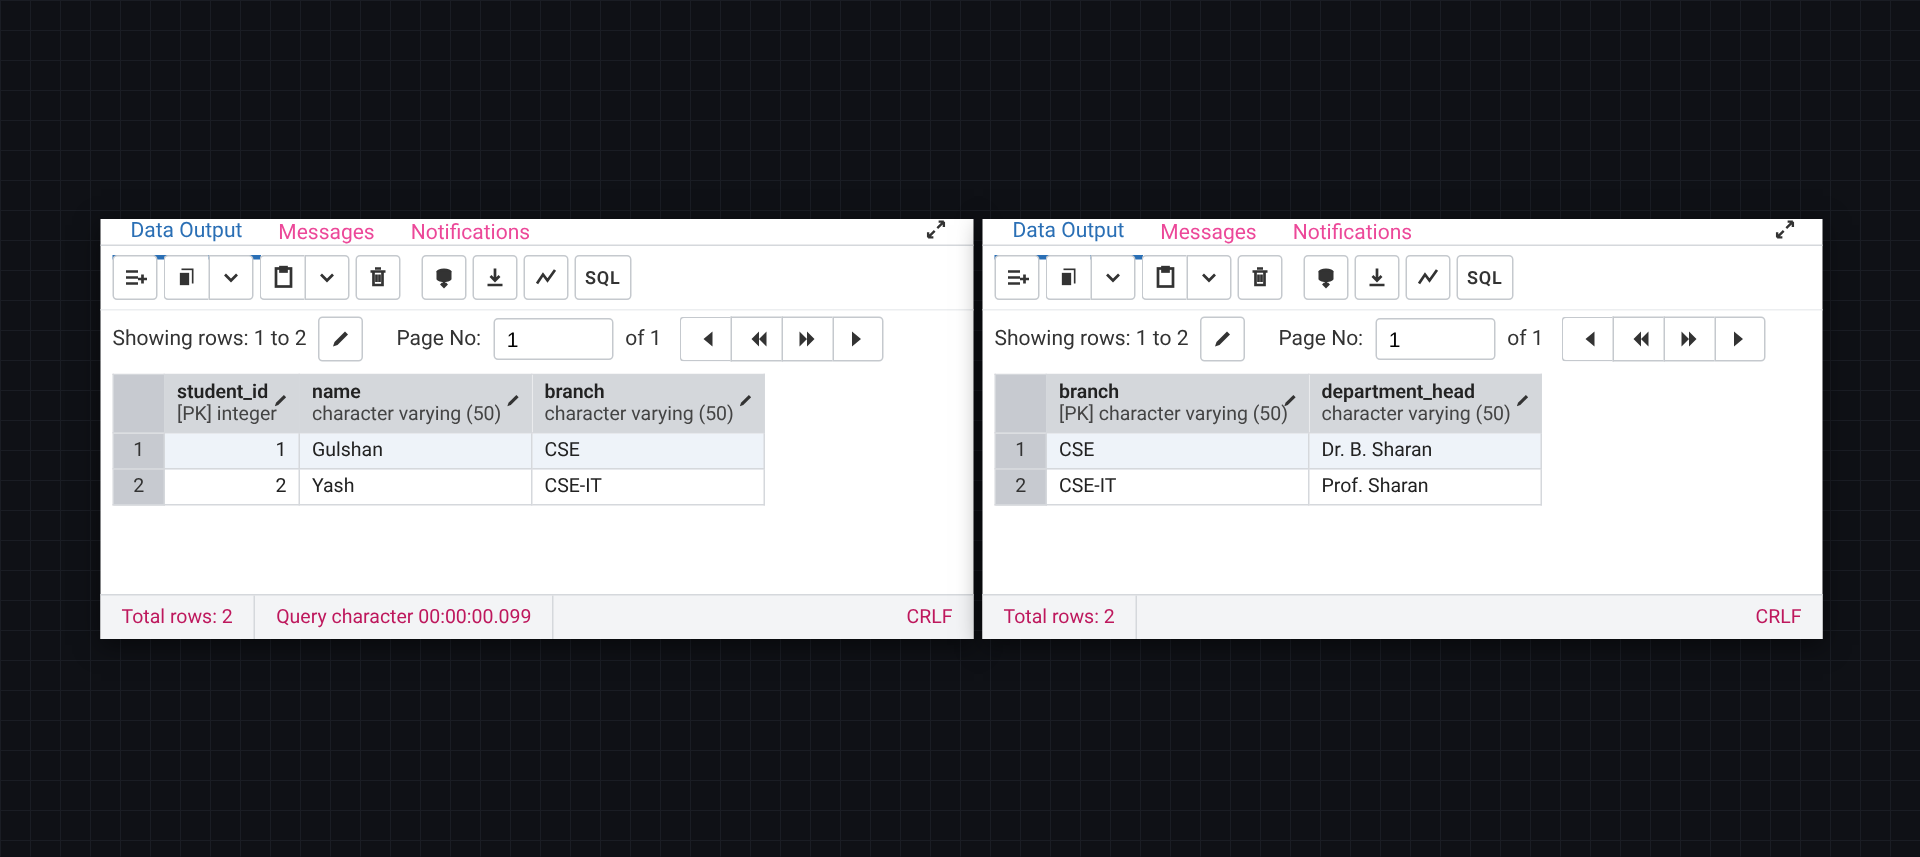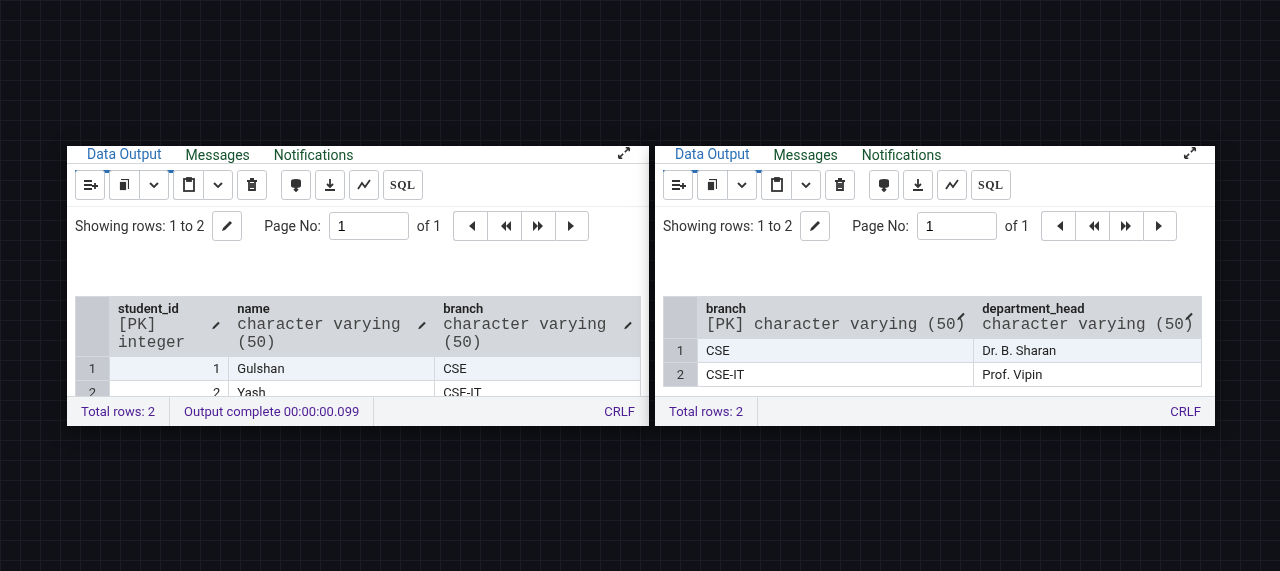--- a/index.html
+++ b/index.html
@@ -29,21 +29,21 @@
 
 .tabs {
   display: flex;
   align-items: center;
   border-bottom: 1px solid #d5d8dc;
   padding: 0 8px;
   height: 18px;
 }
 .tab {
   padding: 8px 12px;
-  color: #14532d;
+  color: #ec4899;
   cursor: pointer;
   font-size: 14px;
 }
 .tab.active {
   color: #2a6fb5;
   border-bottom: 3px solid #2a6fb5;
   margin-bottom: -1px;
 }
 .expand-icon {
   margin-left: auto;
@@ -51,21 +51,20 @@
   cursor: pointer;
 }
 .expand-icon svg { width: 14px; height: 14px; }
 
 .toolbar {
   display: flex;
   align-items: center;
   padding: 6px 8px;
   gap: 4px;
   border-bottom: 1px solid #eceef0;
-  font-family: Liberation Serif, serif;
 }
 .btn {
   border: 1px solid #c5c9ce;
   background: #fff;
   border-radius: 3px;
   height: 30px;
   min-width: 30px;
   display: inline-flex;
   align-items: center;
   justify-content: center;
@@ -92,39 +91,39 @@
   border: 1px solid #c5c9ce;
   border-radius: 3px;
   height: 28px;
   width: 80px;
   padding: 0 8px;
   font-size: 14px;
 }
 .pager-group { display: flex; gap: 0; margin-left: 4px; }
 .pager-group .btn { min-width: 34px; }
 
-.grid-wrap { flex: 1; overflow: auto; padding: 0 8px; margin-top: 47px; }
+.grid-wrap { flex: 1; overflow: auto; padding: 0 8px; }
 table.grid {
   border-collapse: collapse;
   border: 1px solid #d5d8dc;
 }
 table.grid th, table.grid td {
   border: 1px solid #d5d8dc;
   padding: 4px 8px;
   text-align: left;
   font-size: 13px;
   vertical-align: middle;
 }
 table.grid th {
   background: #d4d7db;
   font-weight: 400;
   position: relative;
 }
 table.grid th .col-name { font-weight: 600; font-size: 13px; }
-table.grid th .col-type { font-size: 16px; color: #444; font-family: Liberation Mono, monospace; }
+table.grid th .col-type { font-size: 13px; color: #444; }
 table.grid th .pencil {
   position: absolute;
   right: 6px;
   top: 50%;
   transform: translateY(-50%);
 }
 table.grid th.rownum, table.grid td.rownum {
   background: #c7cad0;
   text-align: center;
   width: 34px;
@@ -134,21 +133,21 @@
 table.grid tr.even td.rownum { background: #c7cad0; }
 table.grid td.num { text-align: right; }
 
 .statusbar {
   display: flex;
   align-items: center;
   border-top: 1px solid #d5d8dc;
   background: #f3f4f6;
   height: 30px;
   font-size: 13px;
-  color: #4c1d95;
+  color: #be185d;
 }
 .statusbar .seg {
   padding: 0 14px;
   border-right: 1px solid #d5d8dc;
   height: 100%;
   display: flex;
   align-items: center;
 }
 .statusbar .seg:last-child { border-right: none; }
 .statusbar .spacer { flex: 1; border-right: 1px solid #d5d8dc; }
@@ -304,21 +303,21 @@
           <td class="num">2</td>
           <td>Yash</td>
           <td>CSE-IT</td>
         </tr>
       </tbody>
     </table>
   </div>
 
   <div class="statusbar">
     <div class="seg">Total rows: 2</div>
-    <div class="seg">Output complete 00:00:00.099</div>
+    <div class="seg">Query character 00:00:00.099</div>
     <div class="spacer"></div>
     <div class="seg">CRLF</div>
   </div>
 </div>
 
 <div class="panel right">
   <div class="tabs">
     <div class="tab active">Data Output</div>
     <div class="tab">Messages</div>
     <div class="tab">Notifications</div>
@@ -445,21 +444,21 @@
       </thead>
       <tbody>
         <tr class="even">
           <td class="rownum">1</td>
           <td>CSE</td>
           <td>Dr. B. Sharan</td>
         </tr>
         <tr>
           <td class="rownum">2</td>
           <td>CSE-IT</td>
-          <td>Prof. Vipin</td>
+          <td>Prof. Sharan</td>
         </tr>
       </tbody>
     </table>
   </div>
 
   <div class="statusbar">
     <div class="seg">Total rows: 2</div>
     <div class="spacer"></div>
     <div class="seg">CRLF</div>
   </div>

